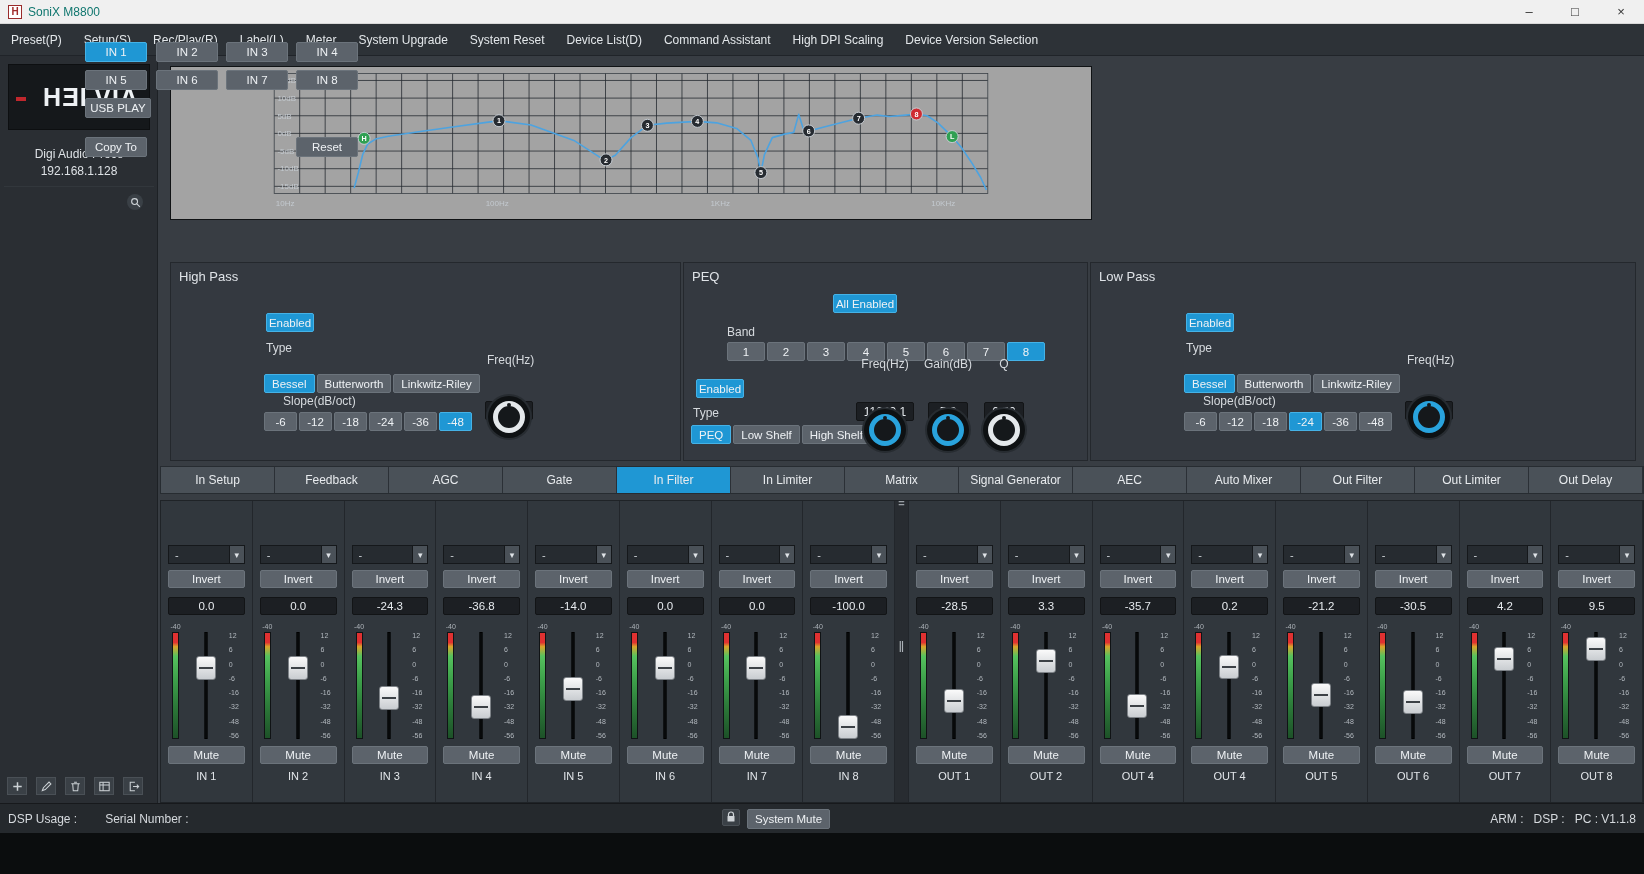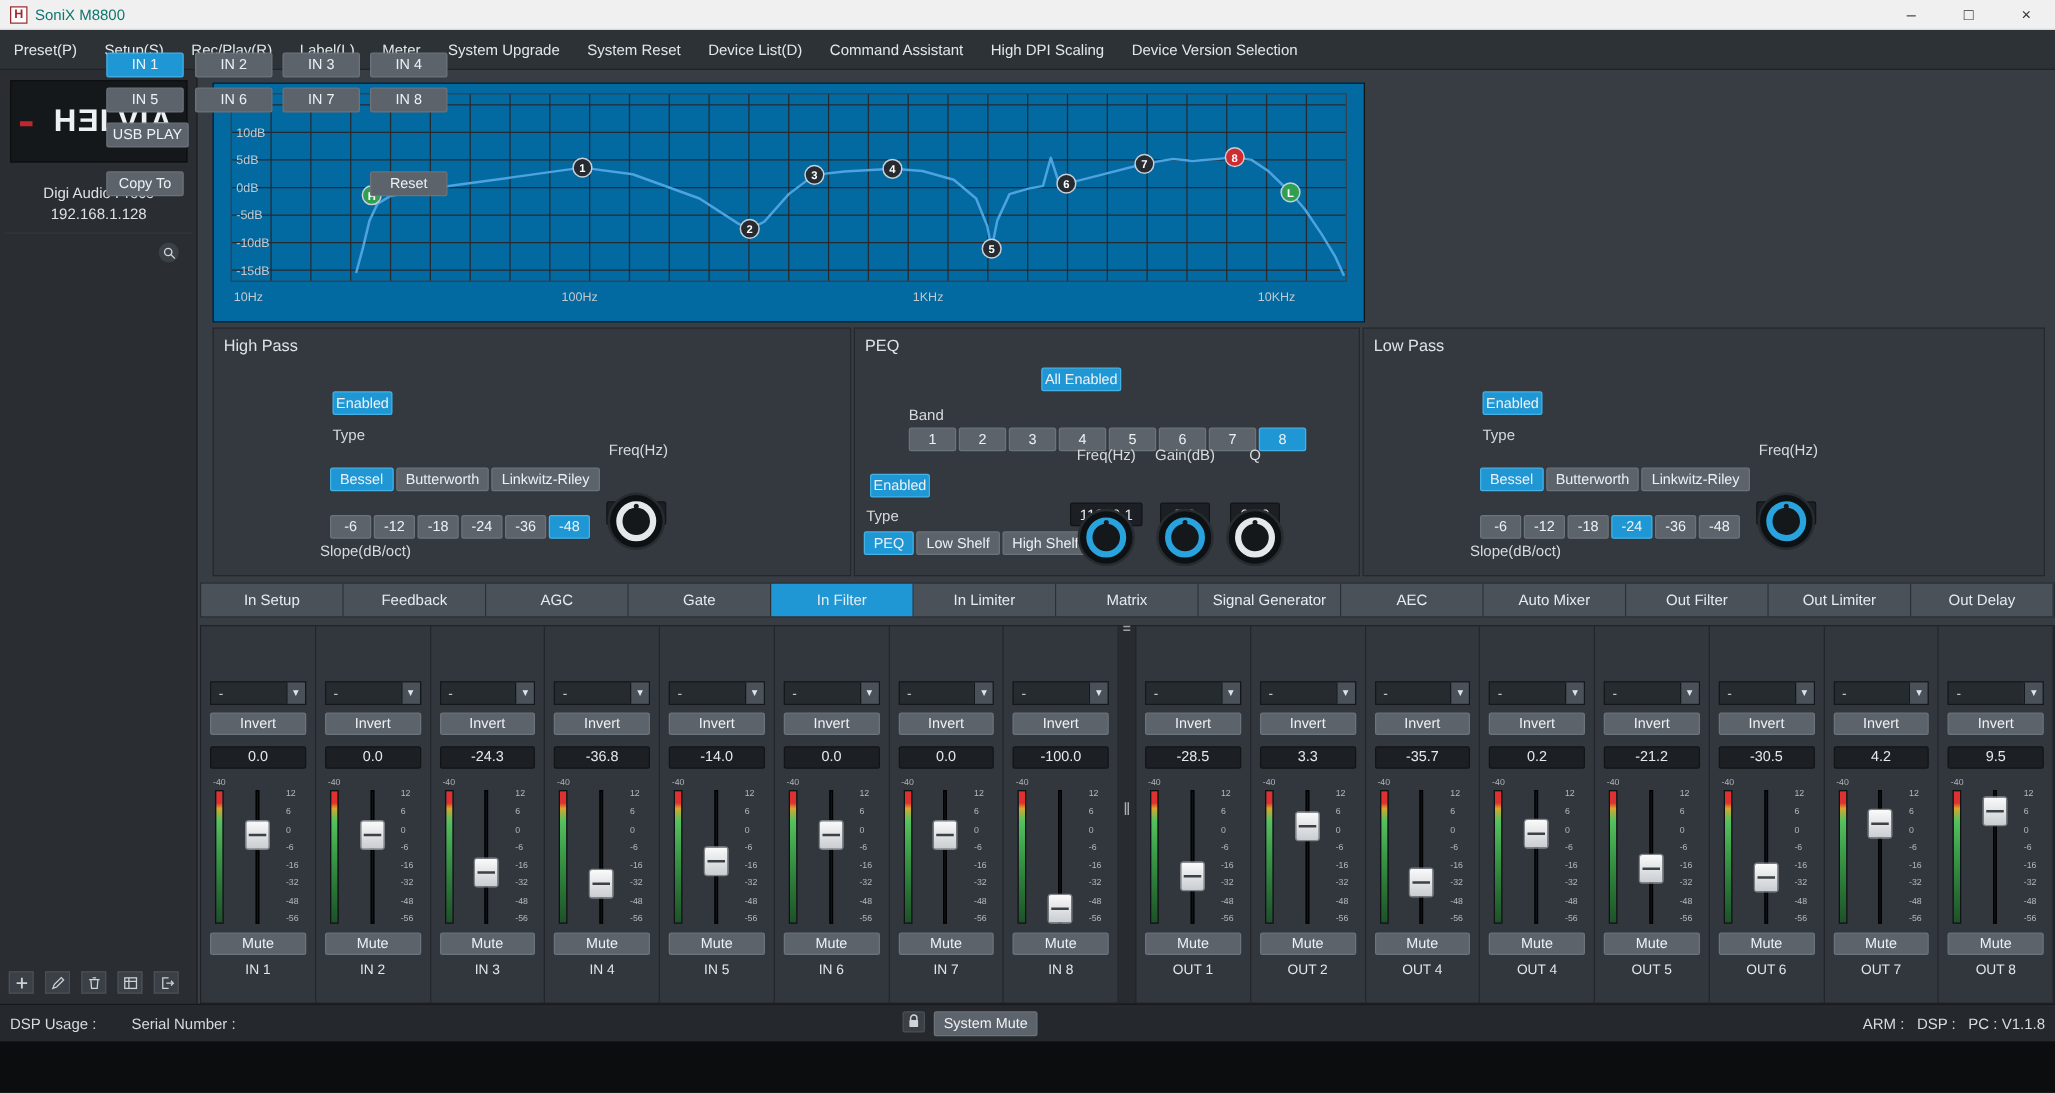--- a/index.html
+++ b/index.html
@@ -31,33 +31,33 @@
   .btn{display:inline-flex;align-items:center;justify-content:center;background:#5c636b;color:#eef1f4;font-size:11.5px;height:19px;border:1px solid #6b737b;border-radius:2px;padding:0 7px;white-space:nowrap;}
   .btn.blue{background:#1f97d4;border-color:#45b2e6;}
   .valbox{background:#1c1f23;border:1px solid #121416;color:#e6eaee;font-size:12px;height:19px;display:flex;align-items:center;justify-content:center;border-radius:2px;margin-top:29px;}
   .knob{width:42px;height:42px;border-radius:50%;background:#0e1113;position:relative;box-shadow:0 0 0 2px #272c31;}
   .knob::before{content:"";position:absolute;inset:5px;border-radius:50%;border:5px solid #e4e8eb;background:#15181b;}
   .knob.blue::before{border-color:#29a3dd;}
   .knob::after{content:"";position:absolute;left:50%;top:7px;width:4px;height:4px;border-radius:50%;background:#15181b;transform:translateX(-50%);}
 
   
   .panel{position:absolute;background:#343940;border:1px solid #24282d;}
-  #graph-panel{left:170px;top:66px;width:922px;height:192px;background:#0369a1;border:1px solid #101315;}
+  #graph-panel{left:170px;top:66px;width:922px;height:154px;background:#a3a3a3;border:1px solid #101315;}
   #routing-panel{left:1100px;top:66px;width:536px;height:192px;background:transparent;border:none;}
   .rbtn{position:absolute;width:62px;height:20px;}
   #hp-panel{left:170px;top:262px;width:511px;height:199px;}
   #peq-panel{left:683px;top:262px;width:405px;height:199px;}
   #lp-panel{left:1090px;top:262px;width:546px;height:199px;}
   .fp-title{position:absolute;left:8px;top:6px;font-size:13px;color:#dfe3e7;}
   .fp-label{font-size:12px;color:#d6dade;position:absolute;}
   .fp-row{position:absolute;display:flex;gap:2px;}
   .fp-en{position:absolute;left:95px;top:50px;width:48px;}
   .fp-type-label{left:95px;top:78px;}
   .fp-type-row{left:93px;top:97px;margin-top:14px;}
-  .fp-slope-label{left:85px;top:131px;margin-top:40px;}
+  .fp-slope-label{left:112px;top:131px;}
   .fp-slope-row{left:93px;top:149px;}
   .sl{width:33px;padding:0;}
   .fp-freq-label{left:316px;top:90px;}
   .fp-freq-box{position:absolute;left:314px;top:109px;width:48px;}
   .fp-knob{position:absolute;left:317px;top:133px;}
 
   .peq-allen{position:absolute;left:149px;top:31px;width:64px;}
   .peq-band-label{left:43px;top:62px;}
   .peq-band-row{left:43px;top:79px;}
   .bb{width:38px;padding:0;}

